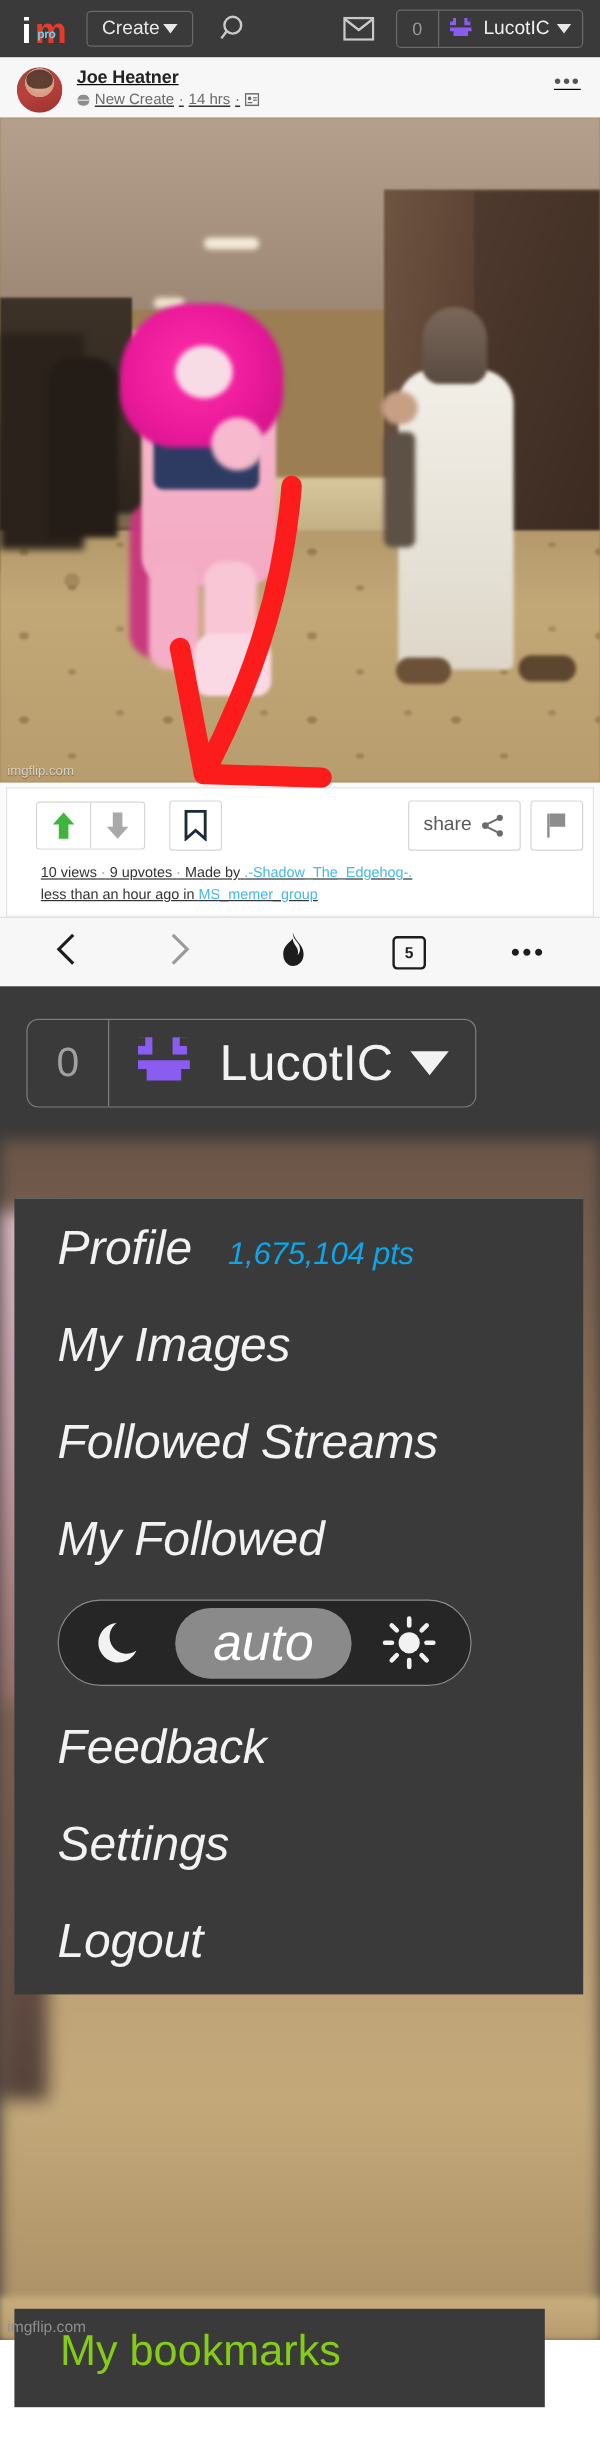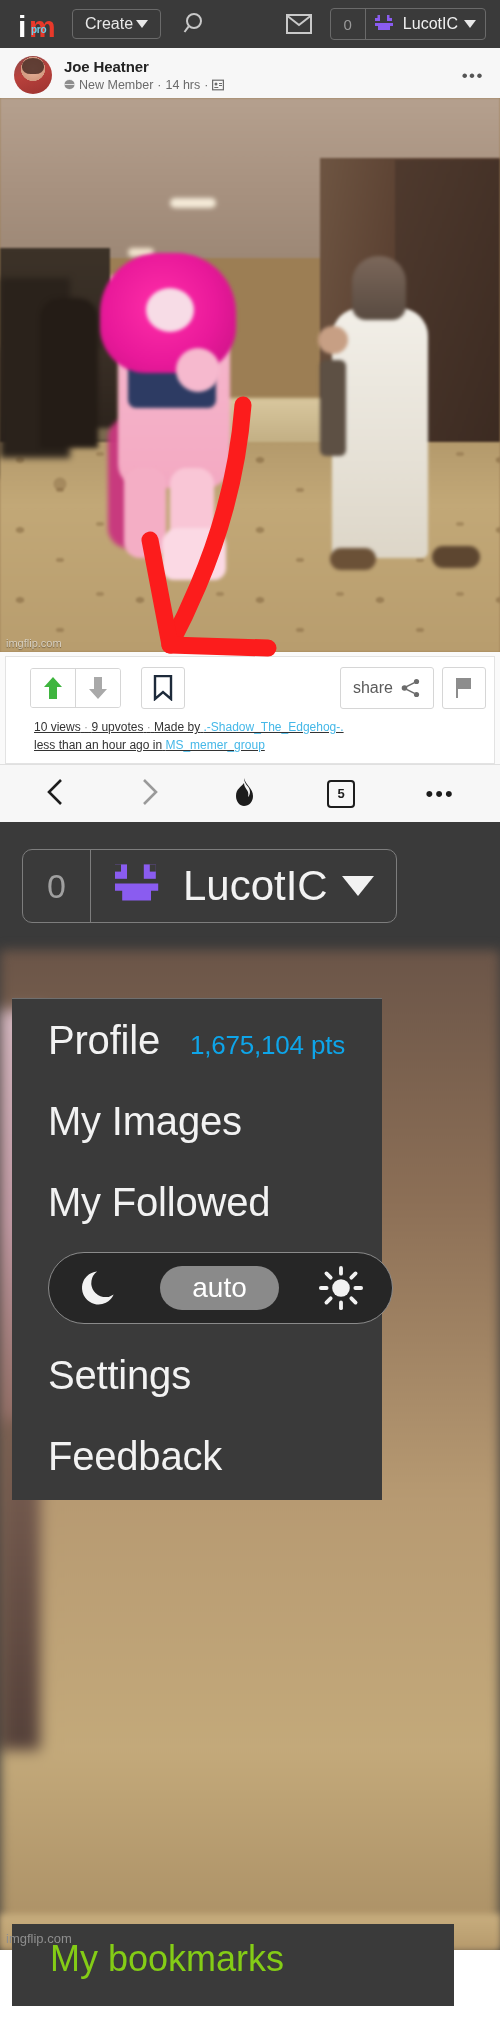--- a/index.html
+++ b/index.html
@@ -115,24 +115,25 @@
     display: block;
   }
 
   
   .post {
     background: #fafafa;
     padding: 0;
   }
   .post-head {
     display: flex;
-    align-items: center;
+    align-items: flex-start;
     padding: 8px 10px 4px 14px;
     background: #f7f7f7;
     position: relative;
+    text-decoration: underline;
   }
   .avatar {
     width: 38px;
     height: 38px;
     border-radius: 50%;
     flex: 0 0 auto;
     background:
       radial-gradient(circle at 50% 34%, #e8b49c 0%, #d39a80 38%, rgba(0,0,0,0) 39%),
       linear-gradient(160deg, #8e4a4a 0%, #b9413c 45%, #9b3330 100%);
     overflow: hidden;
@@ -455,25 +456,26 @@
     content:"";
     position:absolute; left:0; top:470px; width:40px; height:330px;
     background: linear-gradient(180deg,#7a5f52 0%, #55413a 100%);
     filter: blur(4px);
   }
 
   .dropdown {
     position: absolute;
     left: 12px;
     top: 176px;
-    width: 370px;
+    width: 474px;
     background: #3a3a3a;
     border-top: 1px solid #6f6f6f;
     z-index: 5;
     padding-bottom: 4px;
+    font-style: italic;
   }
   .dd-item {
     display: flex;
     align-items: baseline;
     color: #f2f2f2;
     font-size: 40px;
     padding: 20px 0 19px 36px;
     line-height: 1.05;
     letter-spacing: -0.2px;
   }
@@ -492,21 +494,21 @@
     background: #262626;
     display: flex;
     align-items: center;
     justify-content: space-between;
     padding: 0 28px;
     box-sizing: border-box;
   }
   .theme-auto {
     background: #8a8a8a;
     color: #fff;
-    font-size: 28px;
+    font-size: 43px;
     border-radius: 30px;
     padding: 8px 32px;
     line-height: 1;
   }
   .dd-bookmarks {
     position: absolute;
     left: 12px;
     top: 1924px;
     width: 442px;
     background: #3a3a3a;
@@ -581,21 +583,21 @@
 <div class="post">
   <div class="post-head">
     <div class="avatar"></div>
     <div class="post-head-txt">
       <div class="post-author">Joe Heatner</div>
       <div class="post-sub">
         <svg width="11" height="11" viewBox="0 0 11 11">
           <circle cx="5.5" cy="5.5" r="5" fill="#8d8d8d"></circle>
           <path d="M0.5 5.5 h10 M5.5 .5 a7 5 0 0 1 0 10 a7 5 0 0 1 0 -10" fill="none" stroke="#f7f7f7" stroke-width=".8"></path>
         </svg>
-        <span>New Member</span>
+        <span>New Create</span>
         <span>·</span>
         <span>14 hrs</span>
         <span>·</span>
         <svg width="12" height="12" viewBox="0 0 12 12">
           <rect x="0.6" y="1.2" width="10.8" height="9.6" fill="none" stroke="#6b6b6b" stroke-width="1.2"></rect>
           <circle cx="4" cy="5" r="1.5" fill="#6b6b6b"></circle>
           <rect x="7" y="4" width="3" height="1" fill="#6b6b6b"></rect>
           <rect x="7" y="6" width="3" height="1" fill="#6b6b6b"></rect>
           <rect x="2.3" y="8" width="4" height="1" fill="#6b6b6b"></rect>
         </svg>
@@ -741,20 +743,23 @@
 
   <div class="dropdown">
     <div class="dd-item">
       <span>Profile</span>
       <span class="dd-pts">1,675,104 pts</span>
     </div>
     <div class="dd-item">
       <span>My Images</span>
     </div>
     <div class="dd-item">
+      <span>Followed Streams</span>
+    </div>
+    <div class="dd-item">
       <span>My Followed</span>
     </div>
 
     <div class="theme-toggle">
       <svg width="44" height="44" viewBox="0 0 24 24">
         <path d="M20 15.5 A9 9 0 1 1 11 3 A7 7 0 0 0 20 15.5 Z" fill="#f2f2f2"></path>
       </svg>
       <div class="theme-auto">
         <span>auto</span>
       </div>
@@ -767,24 +772,27 @@
           <line x1="19.5" y1="12" x2="22.5" y2="12"></line>
           <line x1="4.4" y1="4.4" x2="6.6" y2="6.6"></line>
           <line x1="17.4" y1="17.4" x2="19.6" y2="19.6"></line>
           <line x1="4.4" y1="19.6" x2="6.6" y2="17.4"></line>
           <line x1="17.4" y1="6.6" x2="19.6" y2="4.4"></line>
         </g>
       </svg>
     </div>
 
     <div class="dd-item">
+      <span>Feedback</span>
+    </div>
+    <div class="dd-item">
       <span>Settings</span>
     </div>
     <div class="dd-item">
-      <span>Feedback</span>
+      <span>Logout</span>
     </div>
   </div>
 
   <div class="bottom-watermark">imgflip.com</div>
 </div>
 
 <div class="dd-bookmarks">
   <span>My bookmarks</span>
 </div>
 

